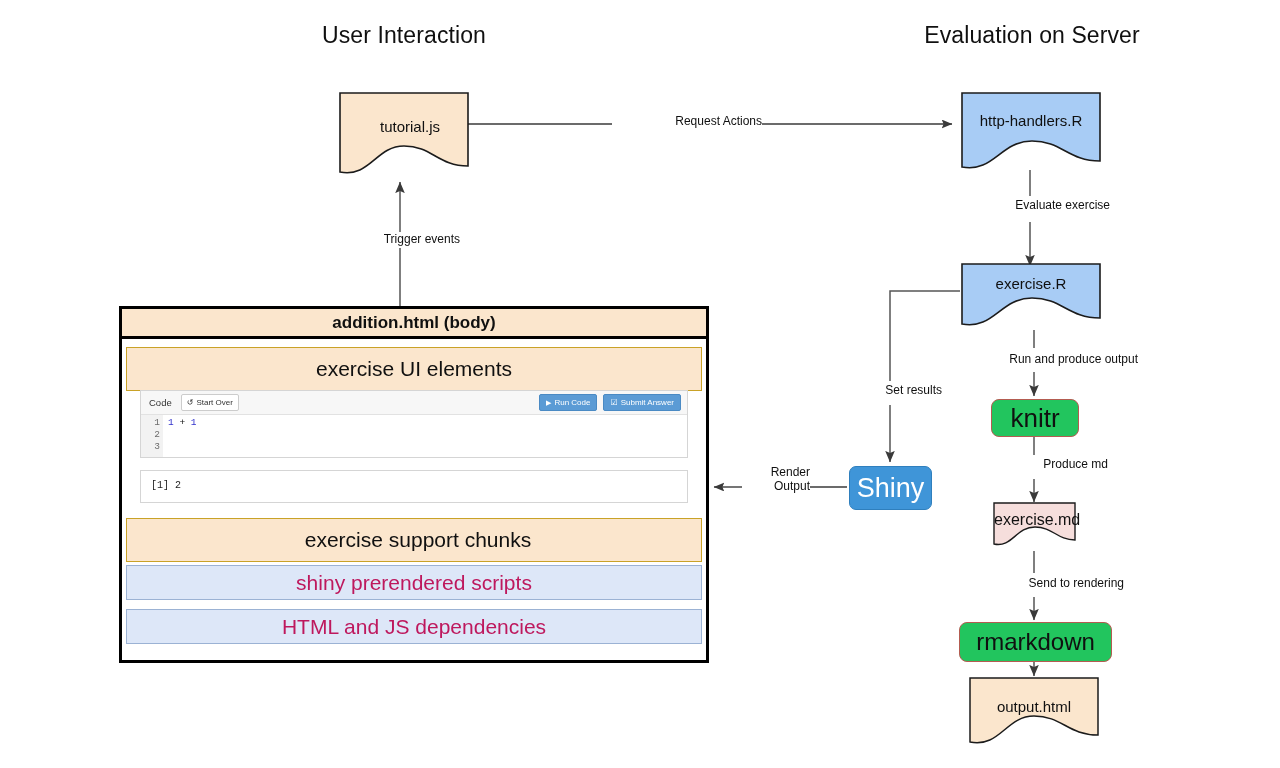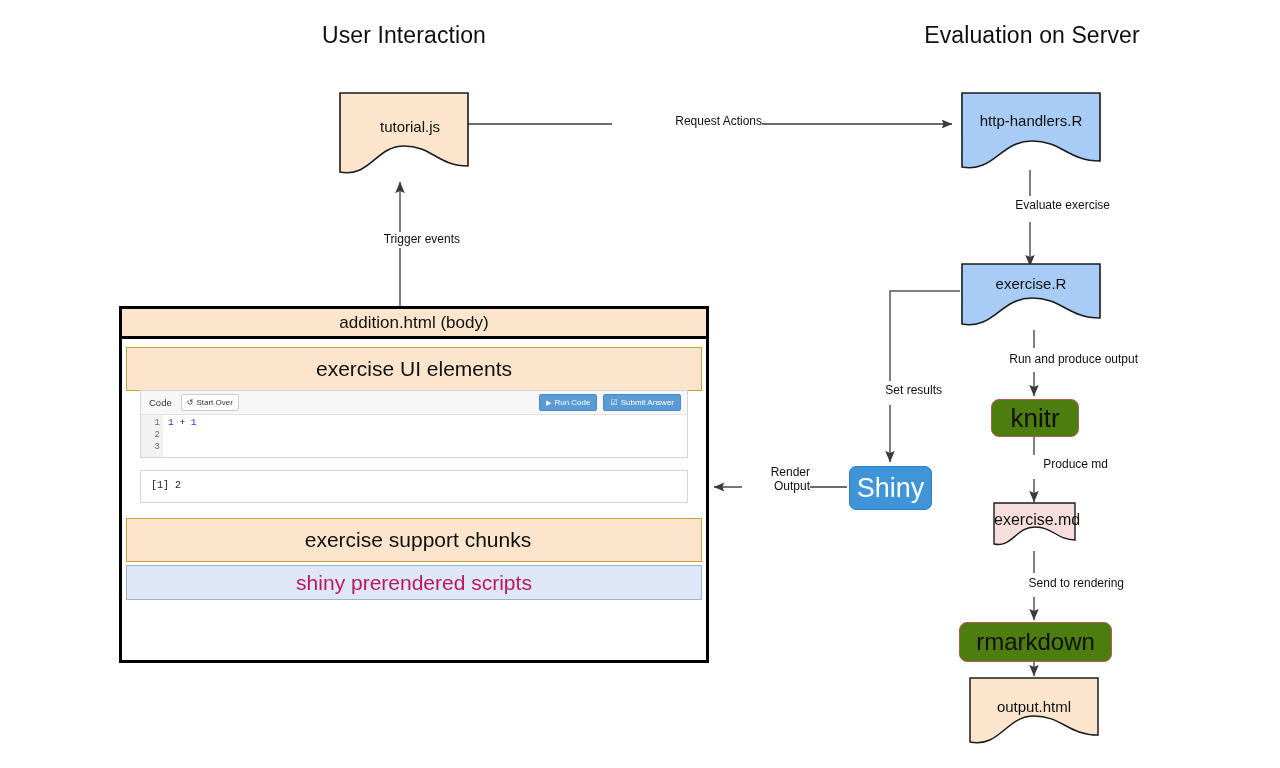--- a/index.html
+++ b/index.html
@@ -80,21 +80,21 @@
     justify-content: center;
   }
   .band-title {
     position: absolute;
     left: 0; top: 0;
     width: 584px;
     height: 30px;
     background: #fbe6cd;
     border-bottom: 3px solid #000000;
     font-size: 17px;
-    font-weight: normal;
+    font-weight: bold;
     color: #101010;
   }
   .band-orange {
     position: absolute;
     left: 4px;
     width: 576px;
     height: 44px;
     background: #fbe6cd;
     border: 1px solid #c9a227;
     font-size: 21px;
@@ -237,21 +237,21 @@
     background: #3f95d8;
     border: 1px solid #2f7fbd;
     border-radius: 7px;
     display: flex;
     align-items: center;
     justify-content: center;
   }
   
   .pkg-box {
     position: absolute;
-    background: #4d7c0f;
+    background: #22c55e;
     border: 1px solid #b45c51;
     border-radius: 8px;
     display: flex;
     align-items: center;
     justify-content: center;
     color: #101010;
   }
   #knitr-box     { left: 991px; top: 399px; width: 86px;  height: 36px; }
   #rmarkdown-box { left: 959px; top: 622px; width: 151px; height: 38px; }
 </style>
@@ -413,15 +413,16 @@
             <span class="tok-num">1</span>
           </div>
         </div>
       </div>
 
       <div id="output-card">[1] 2</div>
     </div>
 
     <div class="band band-orange" id="band-support">exercise support chunks</div>
     <div class="band band-blue" id="band-shiny">shiny prerendered scripts</div>
+    <div class="band band-blue" id="band-deps">HTML and JS dependencies</div>
   </div>
 
 </div>
 
 </body></html>

